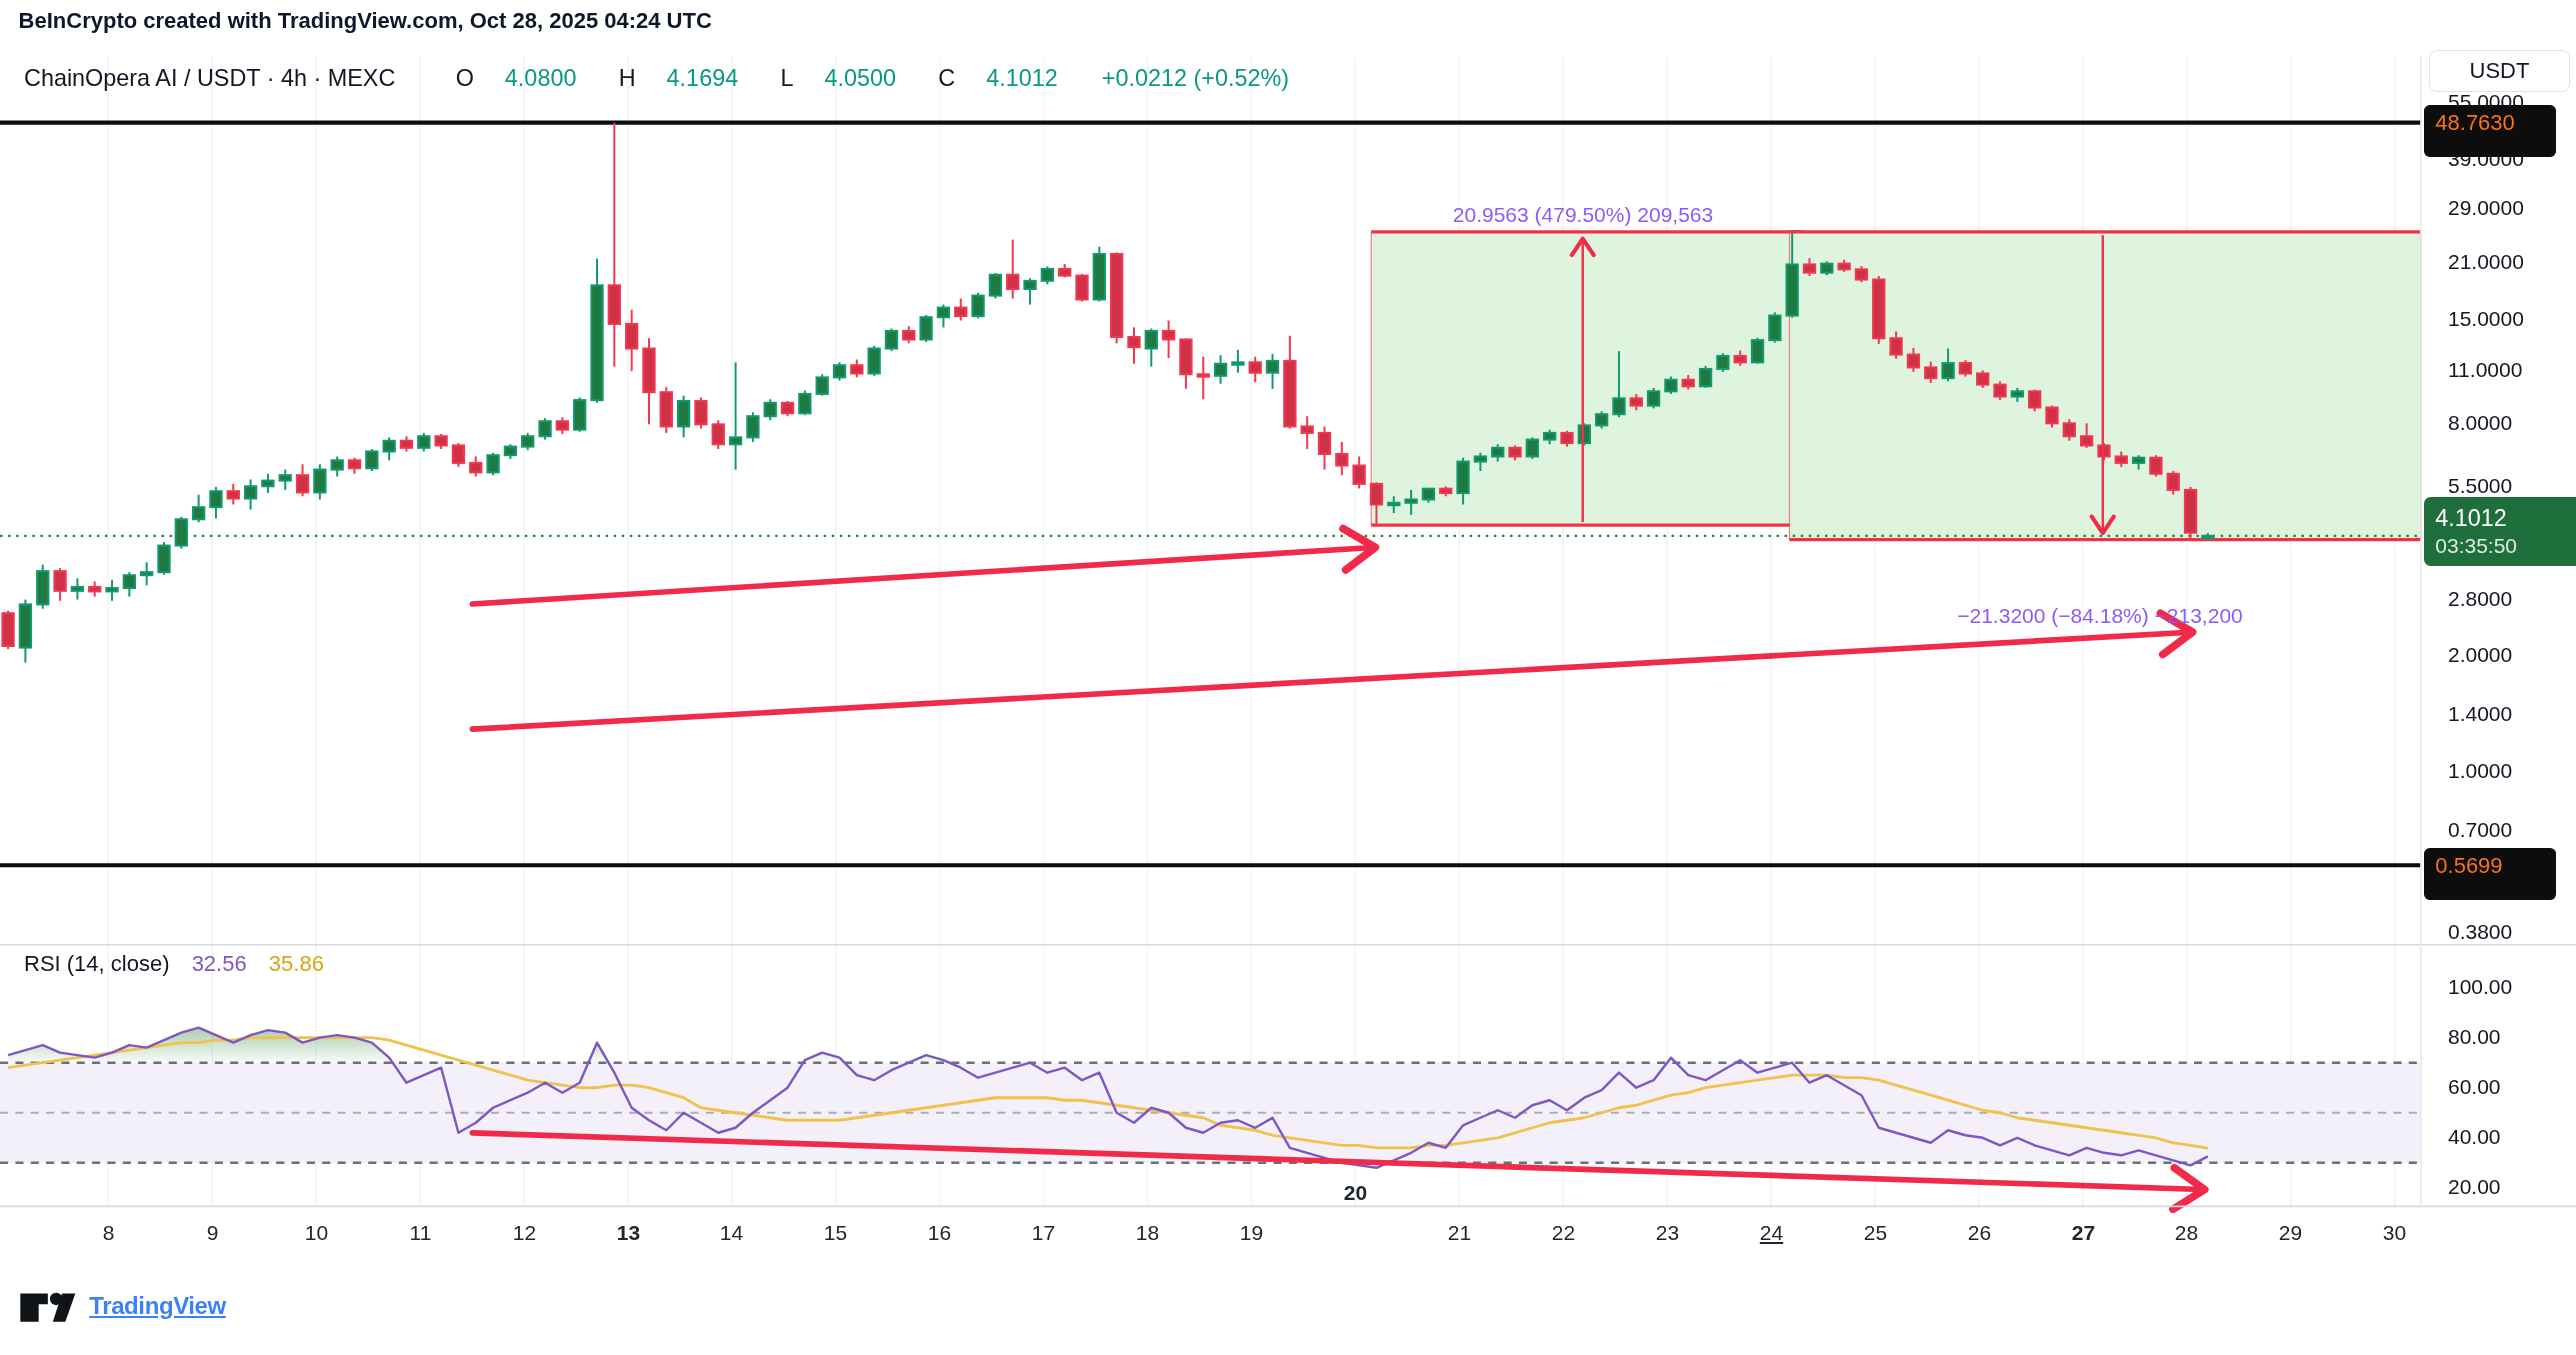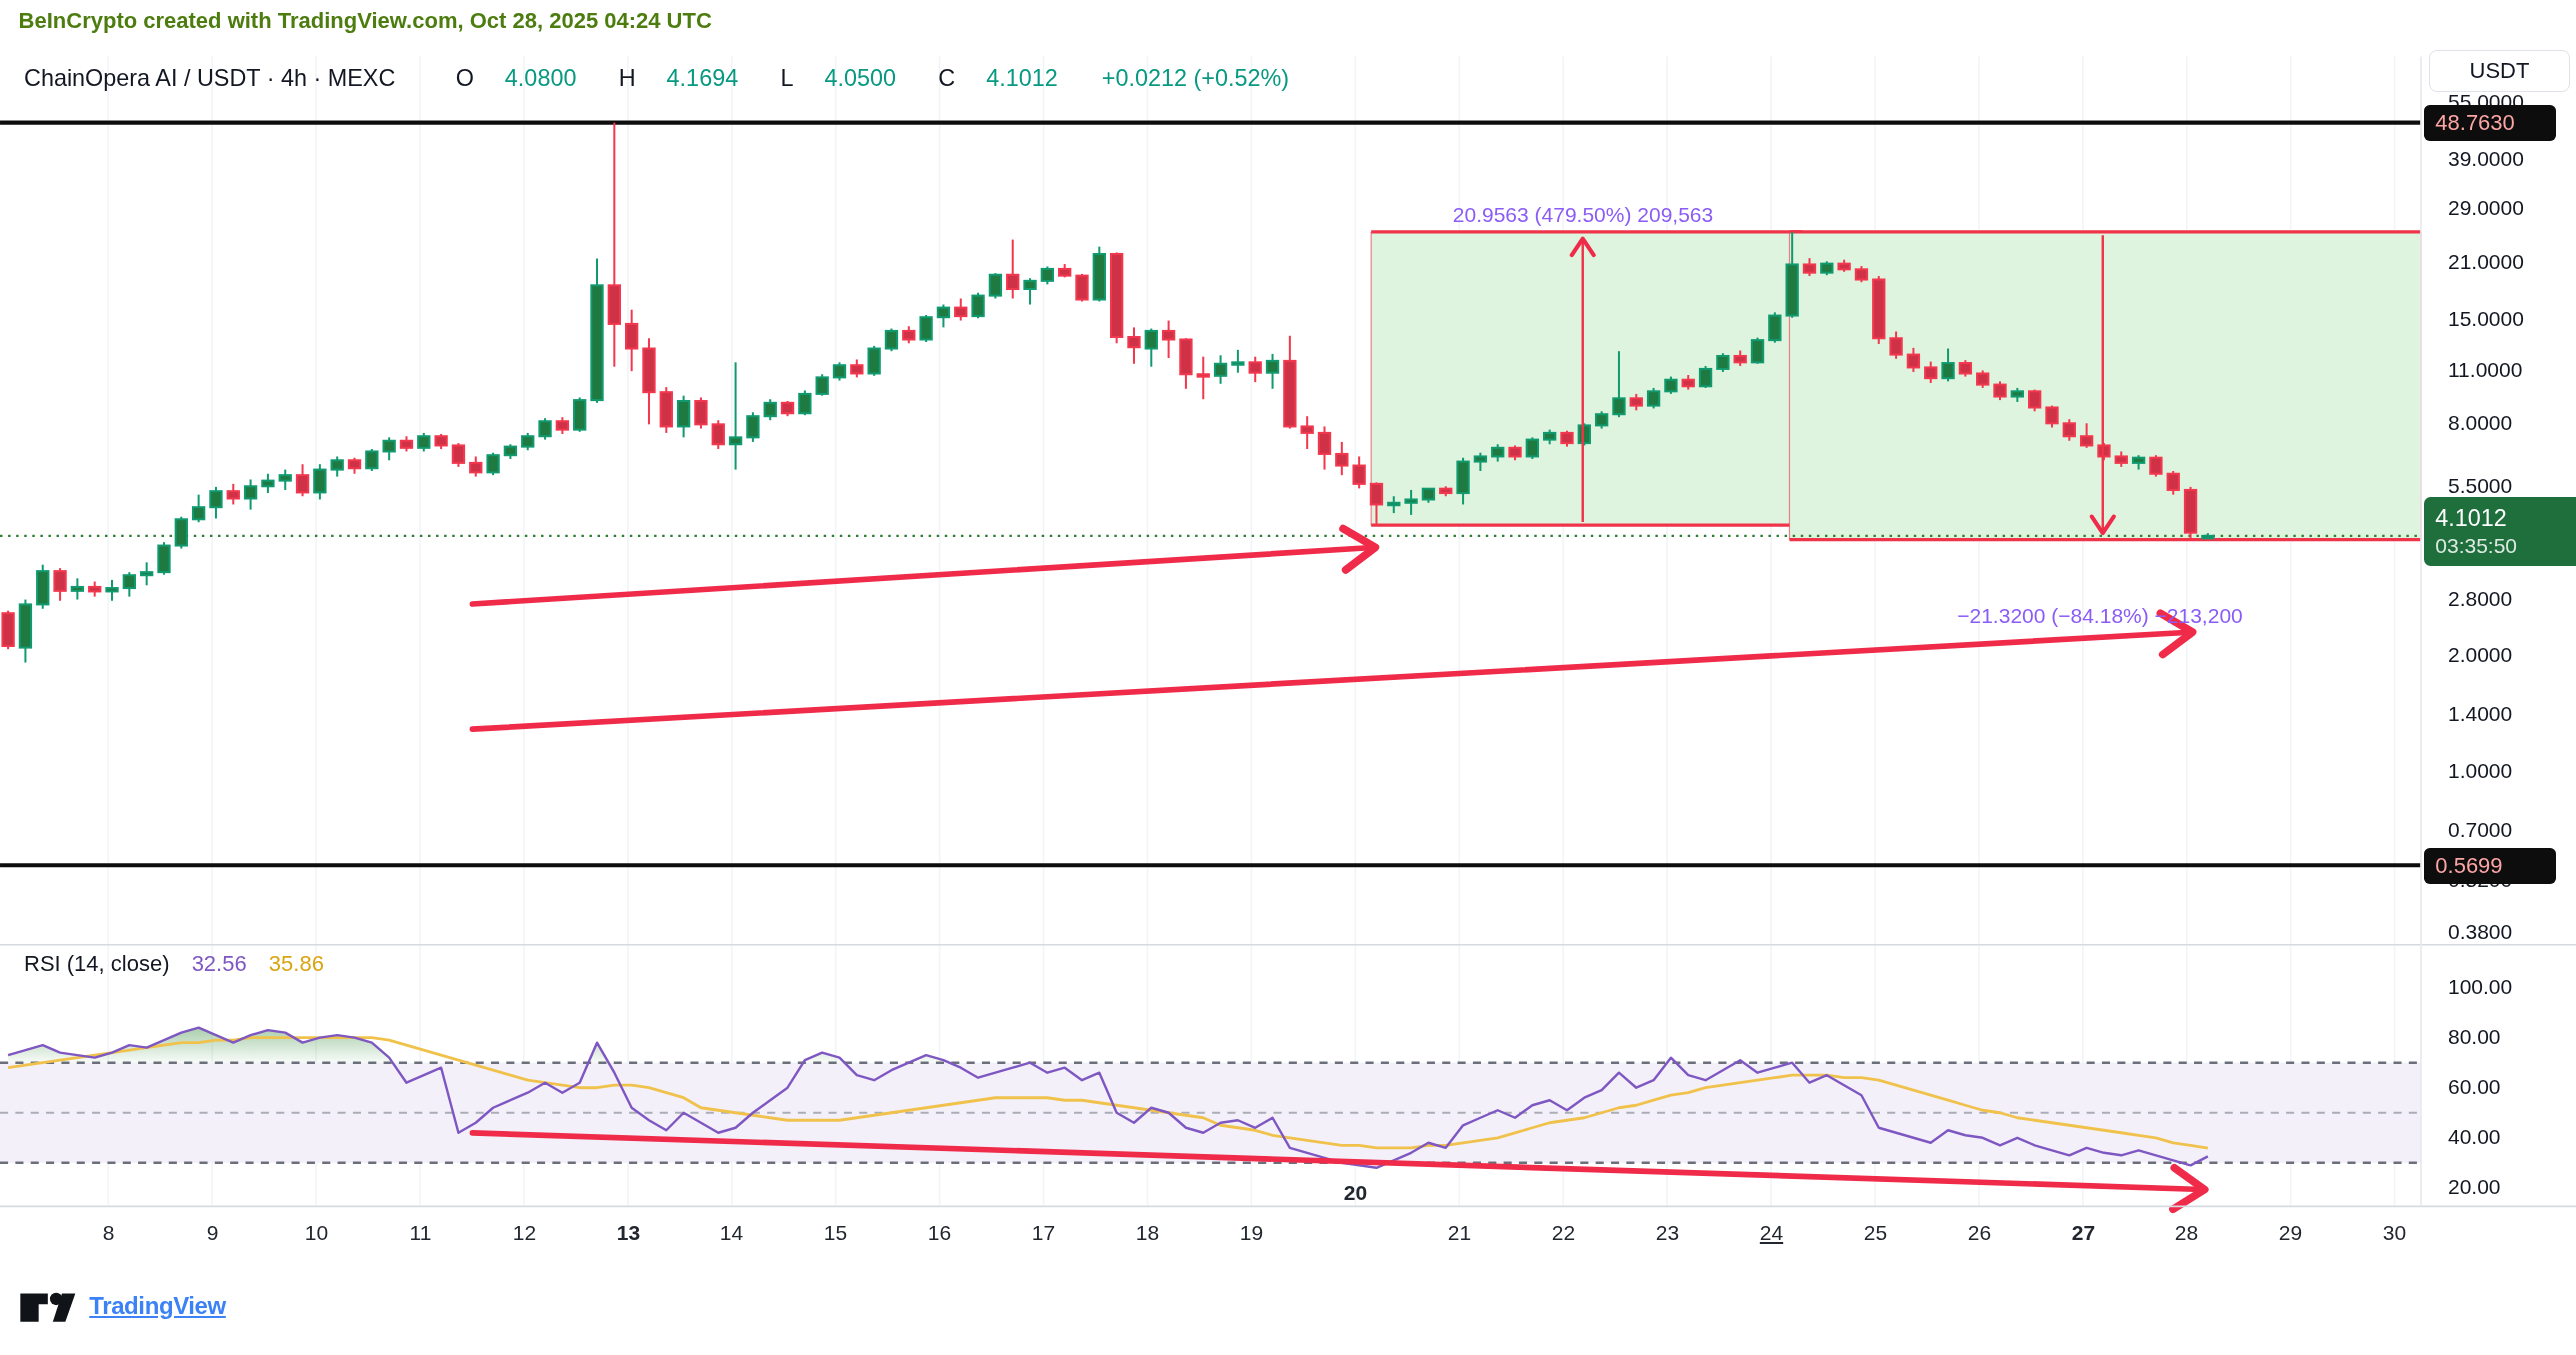--- a/index.html
+++ b/index.html
@@ -1,32 +1,32 @@
 <!DOCTYPE html>
 <html style="font-size:13px"><head>
 <meta charset="utf-8">
 <style>
   html,body{margin:0;padding:0;background:#ffffff;}
   .stage{position:relative;width:2576px;height:1355px;background:#ffffff;
          font-family:"Liberation Sans",sans-serif;overflow:hidden;}
   .abs{position:absolute;}
   #chart-svg{position:absolute;left:0;top:0;}
-  .title{font-size:22px;font-weight:700;color:#4d7c0f;white-space:nowrap;}
+  .title{font-size:22px;font-weight:700;color:#0f172a;white-space:nowrap;}
   .symline{font-size:23.4px;color:#131722;white-space:nowrap;display:flex;align-items:baseline;gap:31px;}
   .symline .pair{margin-right:18px;}
   .symline .lab{margin-left:11.3px;color:#131722;}
   .symline .val{color:#089981;}
   .symline .chg{margin-left:13px;color:#089981;}
   .tick{position:absolute;font-size:21px;color:#131722;white-space:nowrap;}
   .timetick{position:absolute;font-size:21px;color:#22262f;text-align:center;width:65px;}
   .bold{font-weight:700;}
   .usdt-btn{position:absolute;left:2429px;top:50px;width:139px;height:40px;border:1.6px solid #dfe2ea;
             border-radius:8px;background:#fff;font-size:22px;color:#131722;display:flex;
             align-items:center;justify-content:center;}
-  .pricemark{position:absolute;left:2424px;width:121px;height:36px;background:#0d0d0d;color:#fca5a5;
+  .pricemark{position:absolute;left:2424px;width:121px;height:52px;background:#0d0d0d;color:#f97316;
              font-size:22px;border-radius:5.7px;line-height:36px;padding-left:11.3px;}
   .curprice{position:absolute;left:2424px;width:149px;background:#1e6f3c;color:#fff;border-radius:6.5px;
             padding:6.5px 0 6.5px 11.3px;line-height:1.25;}
   .curprice .p{font-size:23.4px;}
   .curprice .cd{font-size:21px;opacity:.85;}
   .anno{position:absolute;font-size:21px;color:#8b5cf6;white-space:nowrap;transform:translate(-50%,-50%);}
   .rsilegend{position:absolute;left:24px;top:951px;font-size:22px;color:#131722;white-space:nowrap;}
   .rsilegend .v1{color:#7e57c2;margin-left:16px;}
   .rsilegend .v2{color:#d9a514;margin-left:16px;}
   .logo{position:absolute;left:18.6px;top:1286px;display:flex;align-items:center;}

